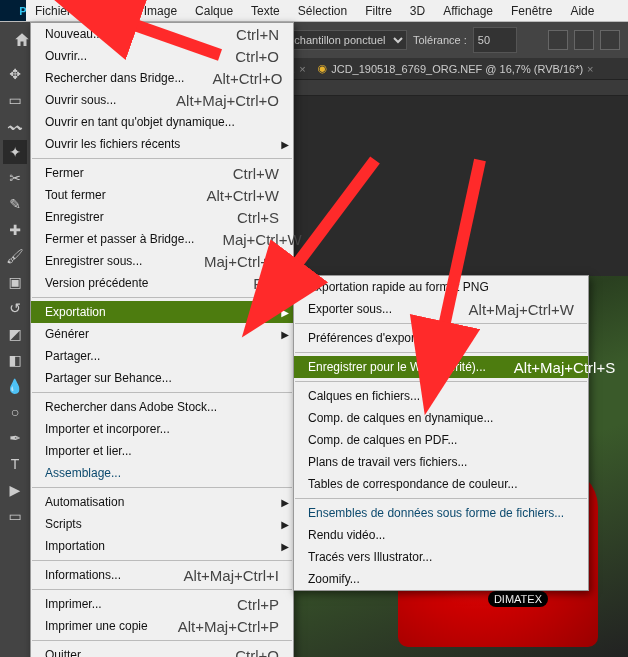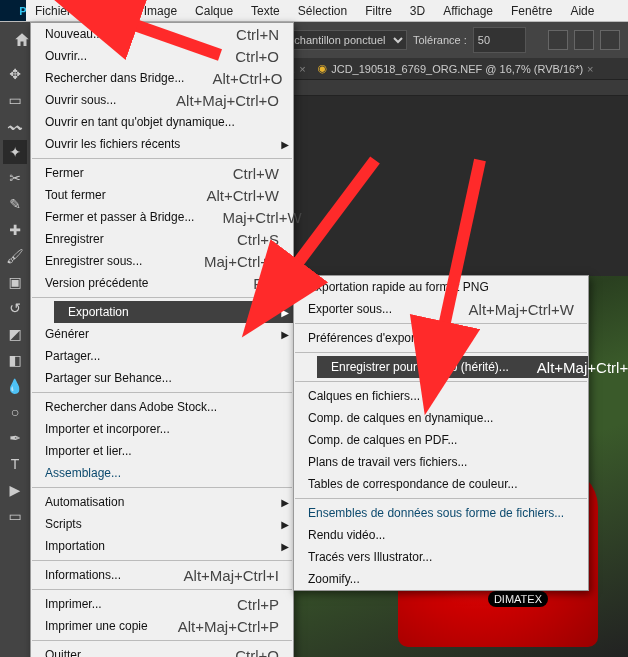--- a/index.html
+++ b/index.html
@@ -9,21 +9,21 @@
   .menubar { height: 22px; background: #f0f0f0; display: flex; align-items: stretch; font-size: 12px; color: #222; border-bottom: 1px solid #bbb; }
   .ps-logo { width: 22px; background: #001e36; color: #31c5f0; display: flex; align-items: center; justify-content: center; font-weight: bold; font-size: 11px; padding-left: 26px; }
   .menu-item { padding: 0 9px; display: flex; align-items: center; cursor: default; }
   .menu-item.active { background: #f0f0f0; }
 
   
   .optbar { height: 36px; background: #444; display: flex; align-items: center; font-size: 11px; color: #ccc; padding-left: 6px; }
   .home-icon { width: 32px; height: 36px; display:flex; align-items:center; justify-content:center; }
   .opt-sel { height:20px; font-size:11px; background:#333; color:#ccc; border:1px solid #555; padding:0 4px; }
   .opt-label { margin: 12px 6px; }
-  .opt-input { width: 53px; height:20px; background:#333; color:#ccc; border:1px solid #555; font-size:11px; padding:12px 4px;}
+  .opt-input { width: 44px; height:20px; background:#333; color:#ccc; border:1px solid #555; font-size:11px; padding:12px 4px;}
   .opt-icons { display:flex; gap:6px; margin-left:auto; margin-right:8px;}
   .opt-icon-box { width:20px; height:20px; border:1px solid #666; background:#3a3a3a;}
 
   
   .tabbar { height: 22px; background: #333; display: flex; align-items: center; font-size: 11px; color: #ccc; padding-left: 6px; gap: 12px; border-bottom:1px solid #222;}
   .tab { display:flex; align-items:center; gap:4px;}
   .tab .x { font-size:11px; color:#888;}
   .tab .dot { color:#e8b22c;}
 
   
@@ -36,21 +36,21 @@
 
   
   .canvas { position:absolute; left:30px; top:96px; right:0; bottom:0; background:#2b2b2b; overflow:hidden;}
   .canvas .photo { position:absolute; top:180px; left:20px; right:0; bottom:0; background: linear-gradient(160deg,#3a5a2a 0%, #2a4020 35%, #3a5a2a 50%, #3a5a2a 60%, #222 100%); }
   .canvas .redpack { position:absolute; right:30px; bottom:10px; width:200px; height:180px; background: radial-gradient(ellipse at 40% 30%, #ff2020 0%, #cc0000 50%, #900 100%); border-radius: 20px 40px 10px 10px; }
   .canvas .badge { position:absolute; right:80px; bottom:50px; color:#fff; font-size:11px; background:#000; padding:2px 6px; border-radius:8px;}
 
   
   .dropdown { position:absolute; background:#f0f0f0; border:1px solid #999; box-shadow: 2px 3px 8px rgba(0,0,0,.5); font-size:12px; color:#111; }
   .dropdown .row { display:flex; align-items:center; justify-content:space-between; height:22px; padding: 0 14px; cursor:default; white-space:nowrap; }
-  .dropdown .row.hl { background:#404040; color:#fff;margin-left:23px; }
+  .dropdown .row.hl { background:#4d7c0f; color:#fff; }
   .dropdown .row.disabled { color:#0c4a6e; }
   .dropdown .sep { height:1px; background:#bbb; margin:3px 1px; padding:0;}
   .dropdown .label { padding-right: 28px; }
   .dropdown .shortcut { color:#444; font-size:15px; }
   .dropdown .row.hl .shortcut { color:#fff; }
   .dropdown .sub-arrow { position:absolute; right:4px; font-size:10px; color:#222;}
   .dropdown .row.hl .sub-arrow { color:#fff; }
   .dropdown .row { position:relative; }
 
   #menu-file { left:30px; top:22px; width:264px; }
@@ -163,26 +163,26 @@
     <div class="sep"></div>
     <div class="row">
       <span class="label">Fermer</span>
       <span class="shortcut">Ctrl+W</span>
     </div>
     <div class="row">
       <span class="label">Tout fermer</span>
       <span class="shortcut">Alt+Ctrl+W</span>
     </div>
     <div class="row">
+      <span class="label">Enregistrer</span>
+      <span class="shortcut">Ctrl+S</span>
+    </div>
+    <div class="row">
       <span class="label">Fermer et passer à Bridge...</span>
       <span class="shortcut">Maj+Ctrl+W</span>
-    </div>
-    <div class="row">
-      <span class="label">Enregistrer</span>
-      <span class="shortcut">Ctrl+S</span>
     </div>
     <div class="row">
       <span class="label">Enregistrer sous...</span>
       <span class="shortcut">Maj+Ctrl+S</span>
     </div>
     <div class="row">
       <span class="label">Version précédente</span>
       <span class="shortcut">F12</span>
     </div>
     <div class="sep"></div>

